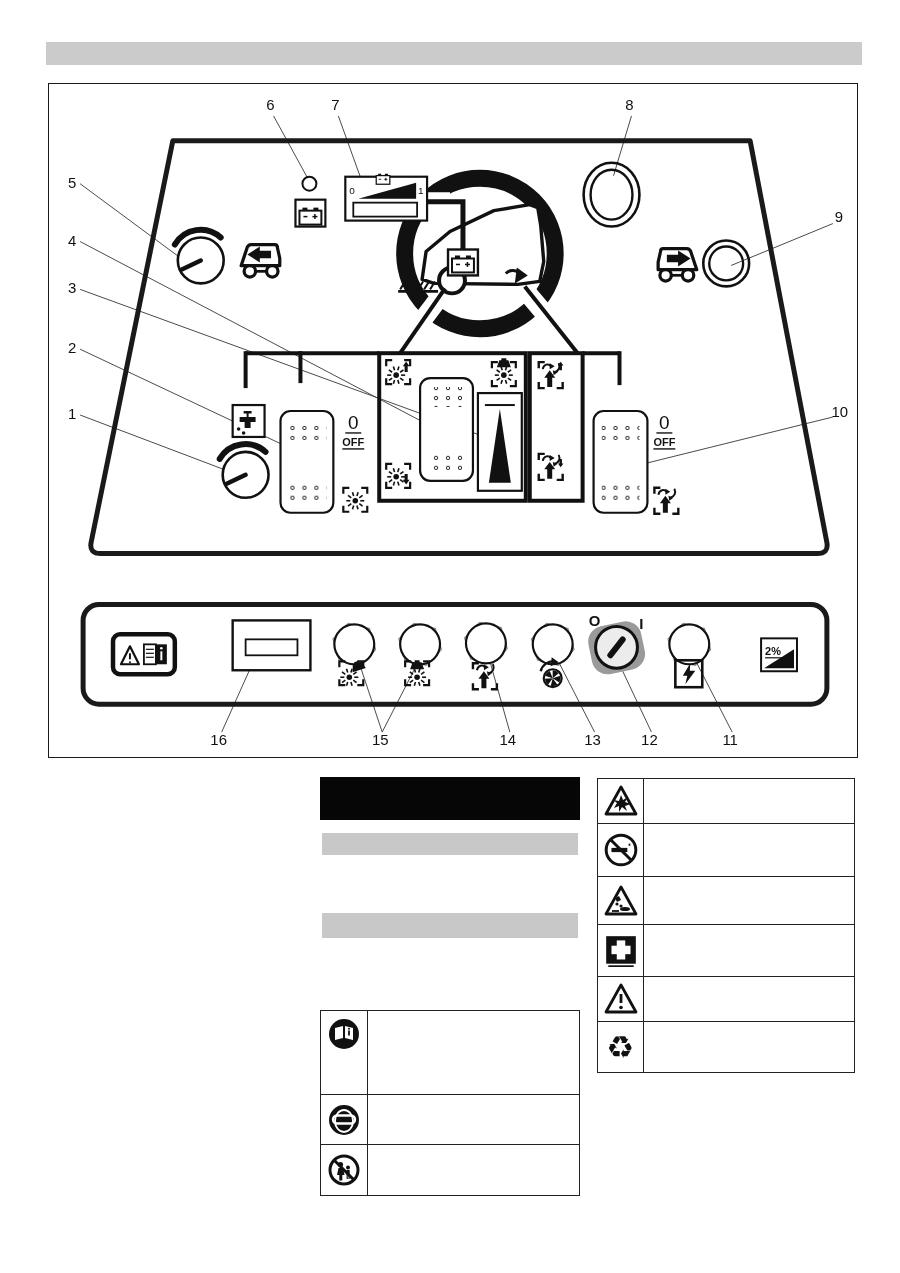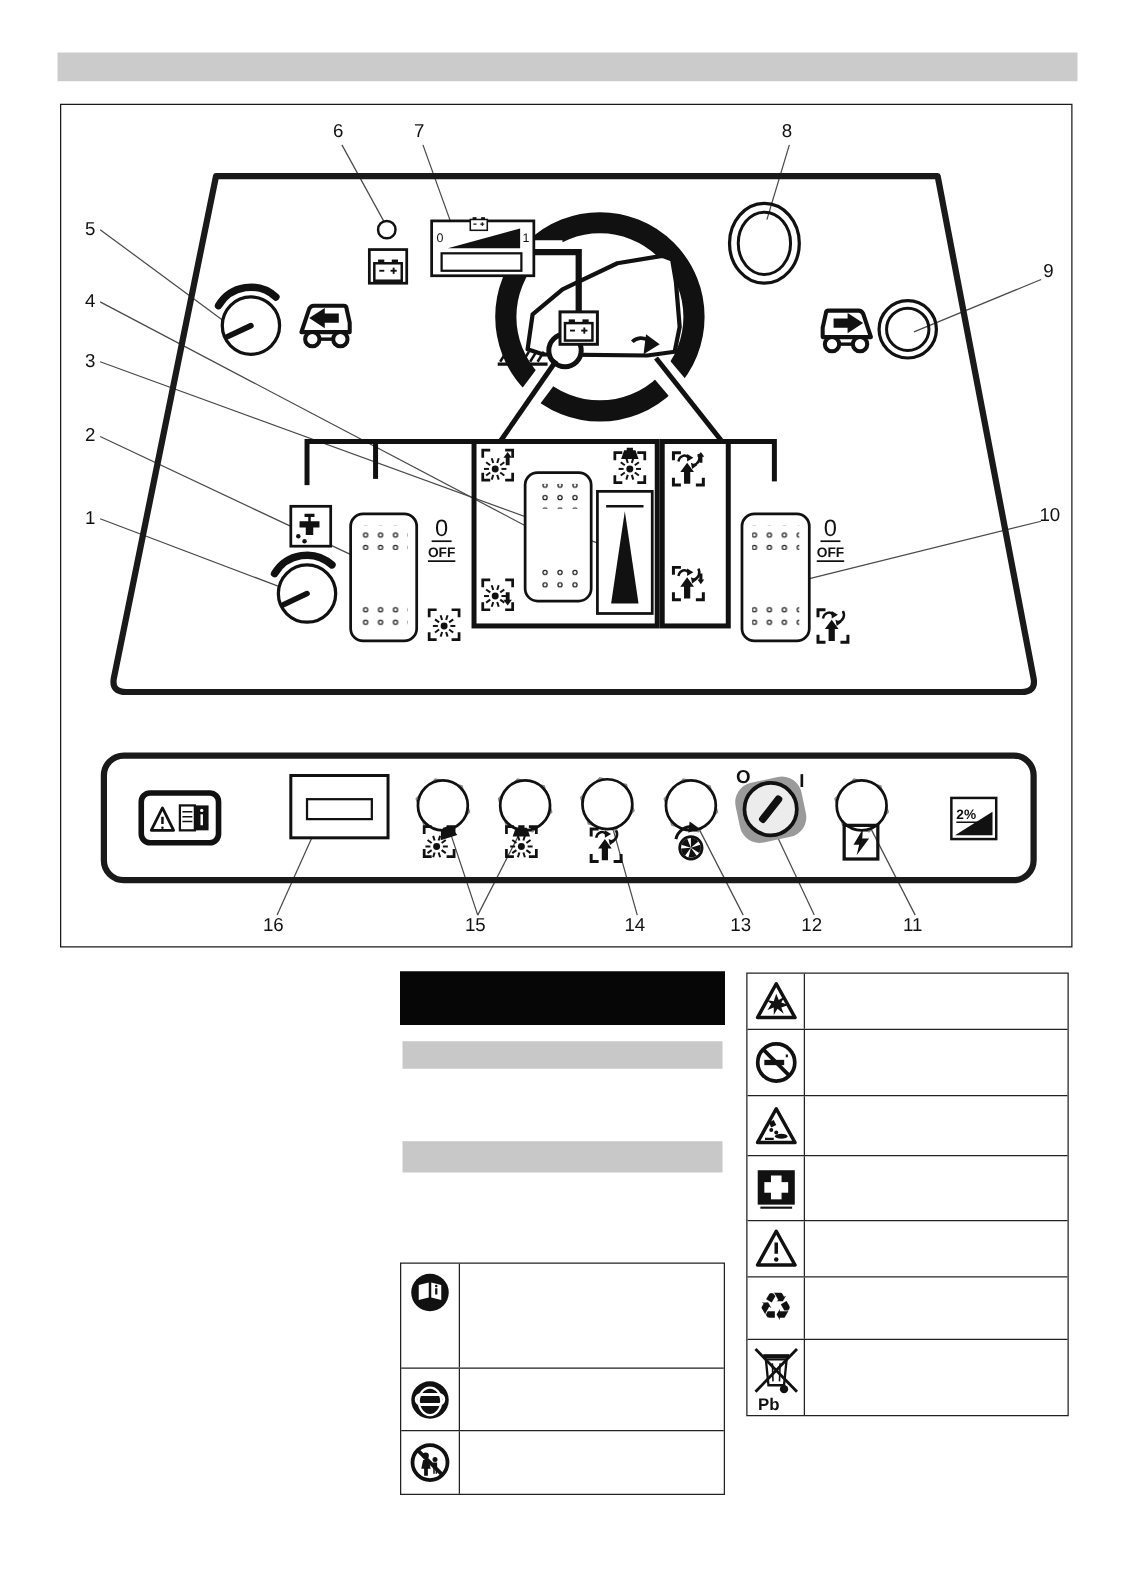--- a/index.html
+++ b/index.html
@@ -391,35 +391,20 @@
       </svg>
     </div>
     <div class="tcell"></div>
   </div>
   <div class="trow" style="height:50px">
     <div class="ticon" style="width:46px">
       <span class="recy">♻</span>
     </div>
     <div class="tcell"></div>
   </div>
-  <div class="trow" style="height:60px">
-    <div class="ticon" style="width:46px">
-      <svg width="38" height="56" viewBox="0 0 36 54">
-        <rect x="8" y="9" width="20" height="3" fill="#111"></rect>
-        <polygon points="10,13 26,13 24,33 12,33" fill="#fff" stroke="#111" stroke-width="1.8"></polygon>
-        <line x1="15" y1="16" x2="15.5" y2="30" stroke="#111" stroke-width="1.2"></line>
-        <line x1="21" y1="16" x2="20.5" y2="30" stroke="#111" stroke-width="1.2"></line>
-        <circle cx="24" cy="36" r="3.2" fill="#111"></circle>
-        <line x1="2" y1="5" x2="34" y2="38" stroke="#111" stroke-width="2.2"></line>
-        <line x1="34" y1="5" x2="2" y2="38" stroke="#111" stroke-width="2.2"></line>
-        <text x="4" y="52" font-size="13" font-weight="bold">Pb</text>
-      </svg>
-    </div>
-    <div class="tcell"></div>
-  </div>
 </div>
 
 <div class="abs stable" style="left:320px;top:1010px;width:260px">
   <div class="trow" style="height:84px">
     <div class="ticon top" style="width:47px">
       <svg width="34" height="34" viewBox="0 0 34 34">
         <circle cx="17" cy="17" r="15" fill="#111"></circle>
         <path d="M8,11 L16,9 V21 L8,23 Z" fill="#fff"></path>
         <path d="M26,11 L18,9 V21 L26,23 Z" fill="#fff"></path>
         <line x1="17" y1="9" x2="17" y2="21" stroke="#111" stroke-width="1.4"></line>

